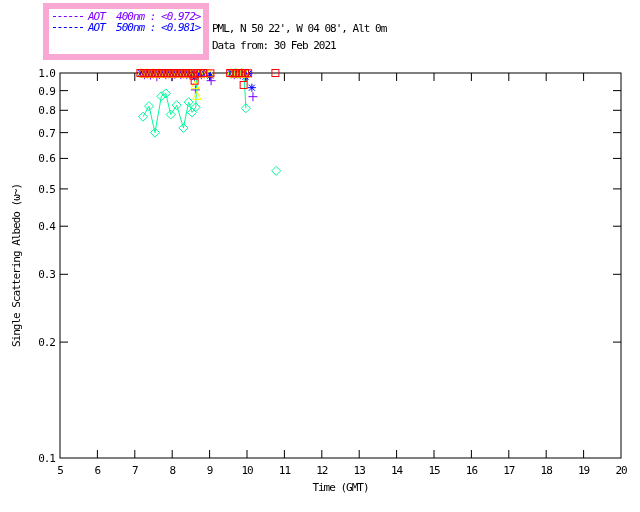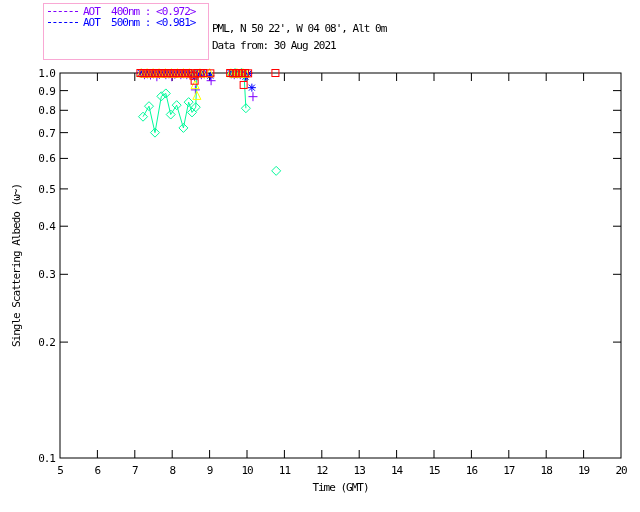--- a/index.html
+++ b/index.html
@@ -2,21 +2,21 @@
 <html><head>
 <meta charset="utf-8">
 <style>
   html,body{margin:0;padding:0;}
   body{
     width:640px;height:512px;position:relative;background:#ffffff;overflow:hidden;
     font-family:"DejaVu Sans Mono","Liberation Mono",monospace;
   }
   .legend{
     position:absolute;left:43px;top:3px;width:166px;height:57px;
-    border:1px solid #f9a8d4;box-sizing:border-box;padding:1px 0 0 4px;background:#fff;
+    border:6px solid #f9a8d4;box-sizing:border-box;padding:1px 0 0 4px;background:#fff;font-style:italic;
   }
   .lrow{height:11px;line-height:11px;white-space:pre;}
   .dash{display:inline-block;width:30px;height:0;border-top:1px dashed #000;
         margin-right:5px;vertical-align:middle;}
   .llabel{font-size:11px;letter-spacing:-1px;white-space:pre;vertical-align:middle;}
   .hdr{position:absolute;left:212px;top:21px;font-size:11px;letter-spacing:-1px;color:#000;}
   .hdr div{height:17px;line-height:15px;white-space:pre;}
   svg{position:absolute;left:0;top:0;}
   svg text{font-family:"DejaVu Sans Mono","Liberation Mono",monospace;
            font-size:11px;letter-spacing:-1px;fill:#000;}
@@ -24,21 +24,21 @@
 </head>
 <body>
 
 <div class="legend">
   <div class="lrow"><span class="dash" style="border-top-color: rgb(127, 0, 255);"></span><span class="llabel" style="color: rgb(127, 0, 255);">AOT  400nm : &lt;0.972&gt;</span></div>
   <div class="lrow"><span class="dash" style="border-top-color: rgb(0, 0, 255);"></span><span class="llabel" style="color: rgb(0, 0, 255); margin-top: 6px;">AOT  500nm : &lt;0.981&gt;</span></div>
 </div>
 
 <div class="hdr">
   <div>PML, N 50 22', W 04 08', Alt 0m</div>
-  <div>Data from: 30 Aug 2021</div>
+  <div>Data from: 30 Feb 2021</div>
 </div>
 
 <svg id="plot" width="640" height="512">
     <g>
       <rect x="60" y="73" width="561" height="385" fill="none" stroke="#000" stroke-width="1"></rect>
     </g>
     <g>
       <text x="60" y="474" text-anchor="middle">5</text>
       <line x1="97.4" y1="458" x2="97.4" y2="450" stroke="#000"></line>
       <line x1="97.4" y1="73" x2="97.4" y2="81" stroke="#000"></line>

